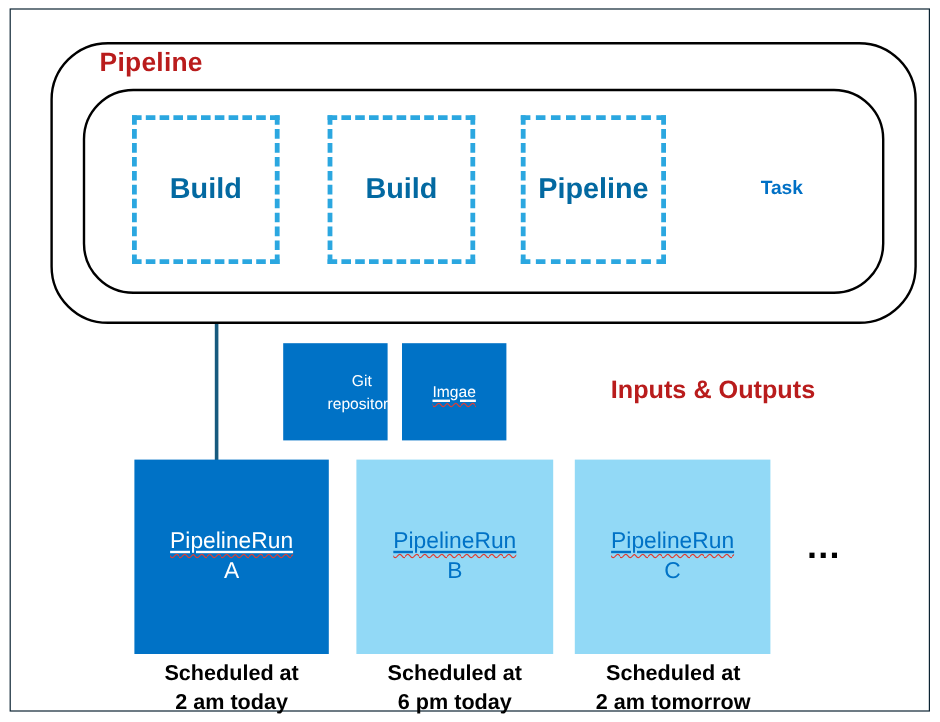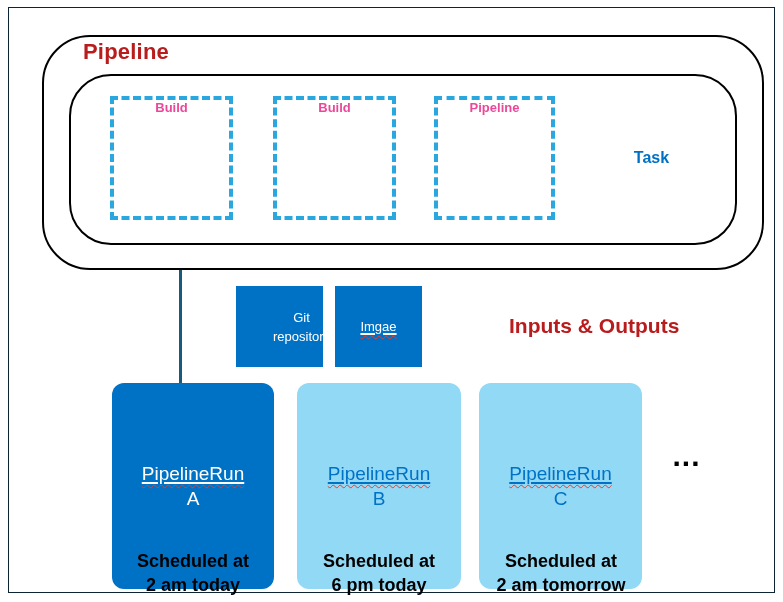--- a/index.html
+++ b/index.html
@@ -31,22 +31,22 @@
   .pipeline-inner {
     position: absolute; left: 60px; top: 66px;
     width: 668px; height: 171px;
     border: 2.5px solid #000000;
     border-radius: 42px;
     background: #ffffff;
   }
   .task-box {
     position: absolute; top: 88px; height: 124px;
     border: 4px dashed #2ba7e0;
-    display: flex; align-items: flex-start; justify-content: center;
-    font-size: 13px; font-weight: bold; color: #ec4899;
+    display: flex; align-items: center; justify-content: center;
+    font-size: 24px; font-weight: bold; color: #0369a1;
     background: transparent;
   }
   .task-box.build   { left: 101px; width: 123px; }
   .task-box.test    { left: 264px; width: 123px; }
   .task-box.package { left: 425px; width: 121px; }
   .task-plain {
     position: absolute; left: 580px; top: 88px;
     width: 125px; height: 124px;
     display: flex; align-items: center; justify-content: center;
     font-size: 16px; font-weight: bold; color: #0070c5;
@@ -63,23 +63,23 @@
     text-align: center;
     color: #ffffff; font-size: 13px; line-height: 19px;
   }
   .io-box.git { left: 227px; padding-left: 44px; }
   .io-box.img { left: 326px; }
   .io-heading {
     position: absolute; left: 500px; top: 306px;
     font-size: 21px; font-weight: bold; color: #b91c1c;
   }
   .run-box {
-    position: absolute; top: 375px; height: 206px;
+    position: absolute; top: 375px; height: 162px;
     display: flex; align-items: center; justify-content: center;
-    text-align: center; font-size: 19px; line-height: 25px; border-radius: 12px;
+    text-align: center; font-size: 19px; line-height: 25px;
   }
   .run-box.run-a { left: 103px; width: 162px; background: #0072c6; color: #ffffff; }
   .run-box.run-b { left: 288px; width: 164px; background: #92d9f6; color: #0072c6; }
   .run-box.run-c { left: 470px; width: 163px; background: #92d9f6; color: #0072c6; }
   .squiggle {
     text-decoration: underline wavy #e03c31;
     text-decoration-thickness: 1px;
     text-underline-offset: 4px;
   }
   .squiggle > span {

